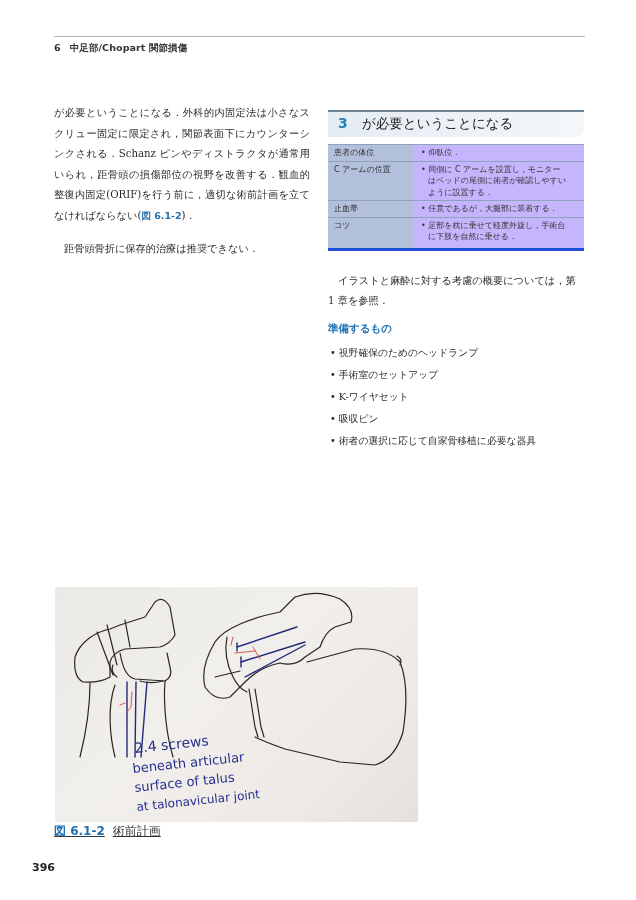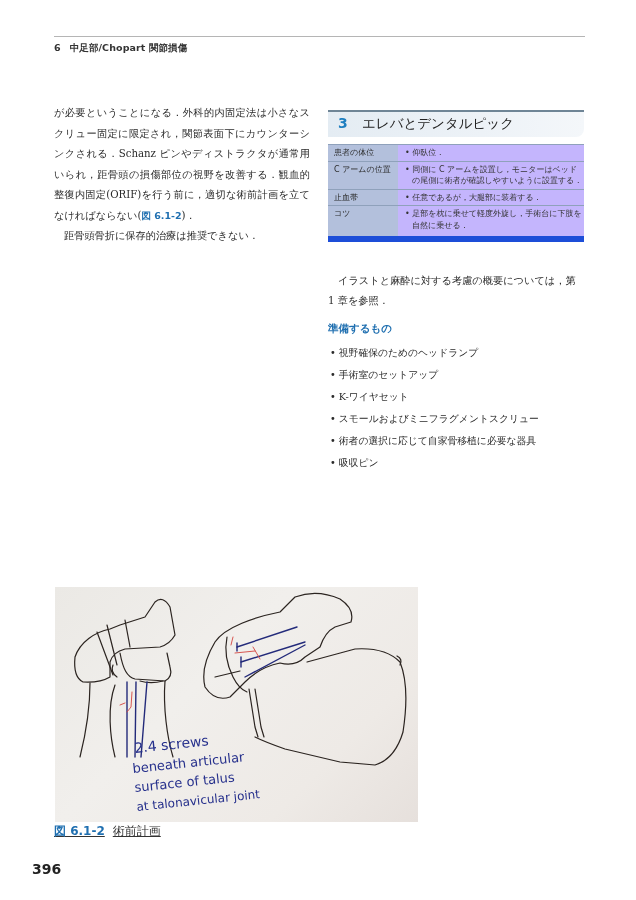--- a/index.html
+++ b/index.html
@@ -2,61 +2,61 @@
 <html><head>
 <meta charset="utf-8">
 <style>
   html, body { margin:0; padding:0; background:#ffffff; }
   body { width:636px; height:900px; position:relative; overflow:hidden; font-family:"DejaVu Serif", serif; color:#222; }
   .header-rule { position:absolute; left:54px; top:36px; width:531px; height:1px; background:#b5b5b5; }
   .running-head { position:absolute; left:54px; top:42px; font-family:"DejaVu Sans", sans-serif; font-size:9.5px; font-weight:bold; color:#333; letter-spacing:0.1px;text-align:center; }
   .running-head .chap { margin-right:9px; }
   .left-col { position:absolute; left:54px; top:103px; width:256px; font-size:10.2px; line-height:20.5px; color:#2a2a2a; text-align:justify; }
   .left-col p { margin:0; }
-  .left-col .indent { text-indent:10px; }
+  .left-col .indent { text-indent:10px;margin-top:13px; }
   .figref { color:#1f6fb0; font-family:"DejaVu Sans", sans-serif; font-weight:bold; font-size:9.5px; }
 
   .sec-head { position:absolute; left:328px; top:110px; width:256px; height:25px; border-top:2px solid #6f8596; background:linear-gradient(90deg,#e4ecf3 0%, #edf2f7 60%, #f4f7fa 100%); border-bottom-right-radius:8px; }
   .sec-head .num { position:absolute; left:10px; top:3px; font-family:"DejaVu Sans", sans-serif; font-weight:bold; font-size:14px; color:#1f7fc0; }
   .sec-head .title { position:absolute; left:34px; top:3px; font-family:"DejaVu Sans", sans-serif; font-size:13.5px; color:#222; }
 
   .setup-table { position:absolute; left:328px; top:144px; width:256px; border-collapse:collapse; font-family:"DejaVu Sans", sans-serif; font-size:8px; color:#333; }
-  .setup-table td { vertical-align:top; padding:2px 0 2px 6px; line-height:11.5px; border-top:1px solid #8fa1bb; }
-  .setup-table tr:last-child td { border-bottom:6px solid #1d4ed8; padding-bottom:5px; }
+  .setup-table td { vertical-align:top; padding:2px 16px 2px 6px; line-height:11.5px; border-top:1px solid #8fa1bb; }
+  .setup-table tr:last-child td { border-bottom:3px solid #1d4ed8; padding-bottom:5px; }
   .setup-table td.lbl { width:64px; background:#b3c0dc; color:#2a2a2a; }
   .setup-table td.val { background:#c4b5fd; padding-left:14px; text-indent:-7px; }
 
   .right-text { position:absolute; left:328px; top:271px; width:256px; font-size:10.2px; line-height:20px; color:#2a2a2a; }
   .right-text p { margin:0; text-indent:10px; }
   .prep-head { position:absolute; left:328px; top:322px; font-family:"DejaVu Sans", sans-serif; font-weight:bold; font-size:10.5px; color:#1f6fb0; }
   .prep-list { position:absolute; left:328px; top:340px; width:256px; margin:2px; padding:0; list-style:none; font-size:9.8px; line-height:22px; color:#2a2a2a; }
   .prep-list li::before { content:"•"; margin-right:3px; font-family:"DejaVu Sans", sans-serif; }
 
   .figure { position:absolute; left:55px; top:587px; width:363px; height:235px; background:linear-gradient(135deg,#ebe9e5 0%,#f1efec 40%,#eeeae6 75%,#e6e0dc 100%); overflow:hidden; }
   .figure svg { position:absolute; left:0; top:0; }
   .fig-caption { position:absolute; left:54px; top:823px; font-family:"DejaVu Sans", sans-serif; font-size:12px; color:#333;text-decoration:underline; }
   .fig-caption .fnum { color:#1f6fb0; font-weight:bold; margin-right:8px; }
-  .page-num { position:absolute; left:32px; top:861px; font-family:"DejaVu Sans", sans-serif; font-weight:bold; font-size:14px; color:#222; }
+  .page-num { position:absolute; left:32px; top:861px; font-family:"DejaVu Sans", sans-serif; font-weight:bold; font-size:11px; color:#222; }
 </style>
 </head>
 <body>
 
 <div class="header-rule"></div>
 <div class="running-head">
   <span class="chap">6</span><span>中足部/Chopart 関節損傷</span>
 </div>
 
 <div class="left-col">
   <p><span>が必要ということになる．外科的内固定法は小さなスクリュー固定に限定され，関節表面下にカウンターシンクされる．Schanz ピンやディストラクタが通常用いられ，距骨頭の損傷部位の視野を改善する．観血的整復内固定(ORIF)を行う前に，適切な術前計画を立てなければならない(</span><span class="figref">図 6.1-2</span><span>)．</span></p>
   <p class="indent">距骨頭骨折に保存的治療は推奨できない．</p>
 </div>
 
 <div class="sec-head">
   <span class="num">3</span>
-  <span class="title">エレバとデンタルピック</span>
+  <span class="title">が必要ということになる</span>
 </div>
 
 <table class="setup-table">
   <tbody>
       <tr>
     <td class="lbl">患者の体位</td>
     <td class="val">• 仰臥位．</td>
   </tr>
   <tr>
     <td class="lbl">C アームの位置</td>
@@ -75,23 +75,22 @@
 
 <div class="right-text">
   <p>イラストと麻酔に対する考慮の概要については，第 1 章を参照．</p>
 </div>
 
 <div class="prep-head">準備するもの</div>
 <ul class="prep-list">
   <li>視野確保のためのヘッドランプ</li>
   <li>手術室のセットアップ</li>
   <li>K-ワイヤセット</li>
-  <li>スモールおよびミニフラグメントスクリュー</li>
+  <li>吸収ピン</li>
   <li>術者の選択に応じて自家骨移植に必要な器具</li>
-  <li>吸収ピン</li>
 </ul>
 
 <div class="figure">
   <svg width="363" height="235" viewBox="0 0 363 235">
     <g fill="none" stroke="#2b2420" stroke-width="1.2" stroke-linecap="round" stroke-linejoin="round">
 
       <path d="M20 70 C25 55 40 45 55 42 L65 38 L90 30 L100 15 Q108 8 115 20 L120 48 Q115 57 105 60 L70 62 Q58 65 55 75 L55 90 Q45 96 28 95 Q18 90 20 70 Z"></path>
       <path d="M42 45 L58 88"></path>
       <path d="M52 38 L62 78"></path>
       <path d="M70 33 L75 60"></path>

